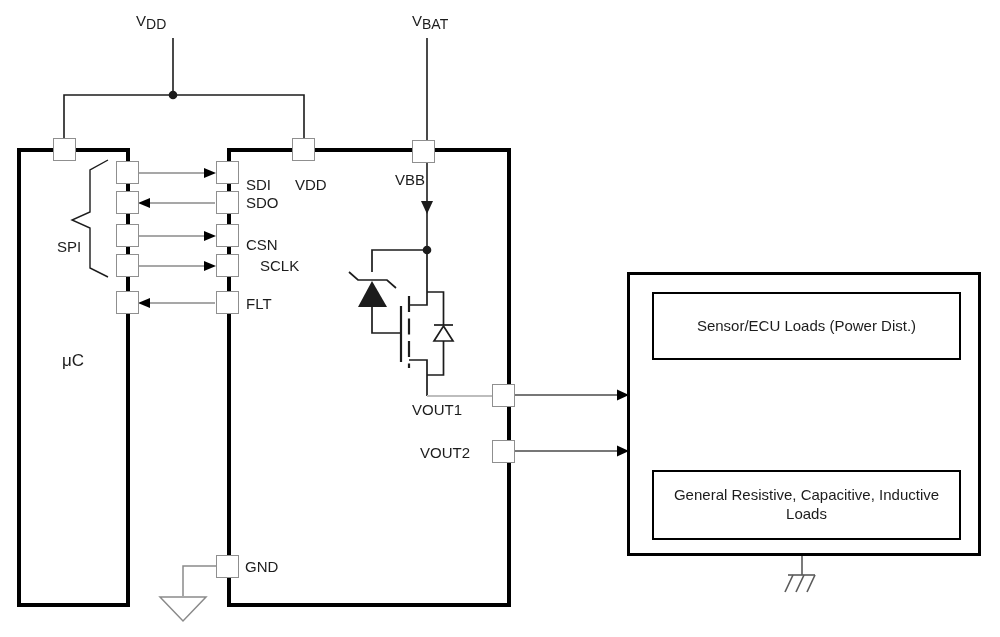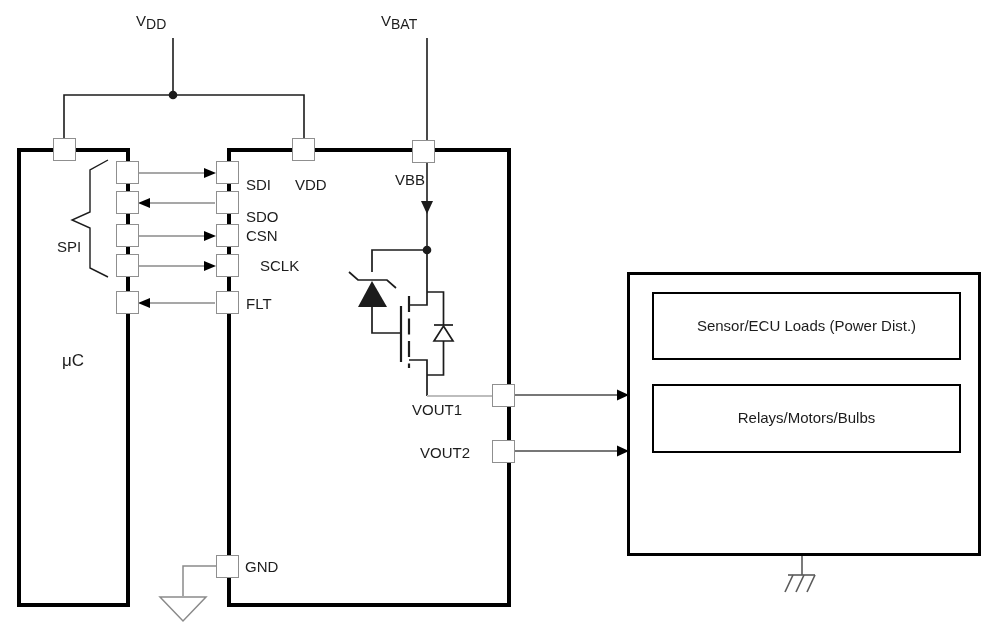--- a/index.html
+++ b/index.html
@@ -32,21 +32,21 @@
 </head>
 <body>
 
 <div class="canvas">
 
   <div class="box mcu-box"></div>
   <div class="box ic-box"></div>
 
   <div class="box loads-box">
     <div class="load-item l1">Sensor/ECU Loads (Power Dist.)</div>
-    <div class="load-item l2">Relays/Motors/Bulbs</div>
+    <div class="load-item l3">General Resistive, Capacitive, Inductive Loads</div>
   </div>
 
   <svg class="wires" width="1000" height="637" viewBox="0 0 1000 637">
 
     <g stroke="#1c1c1c" stroke-width="1.6" fill="none">
       <path d="M64,142 V95 H304 V142"></path>
       <path d="M173,95 V38"></path>
       <circle cx="173" cy="95" r="4.3" fill="#1c1c1c" stroke="none"></circle>
     </g>
 
@@ -142,30 +142,30 @@
   <div class="pin" style="left:216px;top:254px"></div>
   <div class="pin" style="left:216px;top:291px"></div>
 
   <div class="pin" style="left:492px;top:384px"></div>
   <div class="pin" style="left:492px;top:440px"></div>
   <div class="pin" style="left:216px;top:555px"></div>
 
   <div class="lbl" style="left:136px;top:12px">
     <span>V</span><span class="sub">DD</span>
   </div>
-  <div class="lbl" style="left:381px;top:12px">
+  <div class="lbl" style="left:412px;top:12px">
     <span>V</span><span class="sub">BAT</span>
   </div>
 
   <div class="lbl" style="left:57px;top:238px">SPI</div>
   <div class="lbl mcu-lbl" style="left:62px;top:351px">μC</div>
 
   <div class="lbl" style="left:246px;top:176px">SDI</div>
-  <div class="lbl" style="left:246px;top:208px">SDO</div>
-  <div class="lbl" style="left:246px;top:227px">CSN</div>
+  <div class="lbl" style="left:246px;top:194px">SDO</div>
+  <div class="lbl" style="left:246px;top:236px">CSN</div>
   <div class="lbl" style="left:260px;top:257px">SCLK</div>
   <div class="lbl" style="left:246px;top:295px">FLT</div>
 
   <div class="lbl" style="left:295px;top:176px">VDD</div>
   <div class="lbl" style="left:395px;top:171px">VBB</div>
   <div class="lbl" style="left:412px;top:401px">VOUT1</div>
   <div class="lbl" style="left:420px;top:444px">VOUT2</div>
   <div class="lbl" style="left:245px;top:558px">GND</div>
 
 </div>

